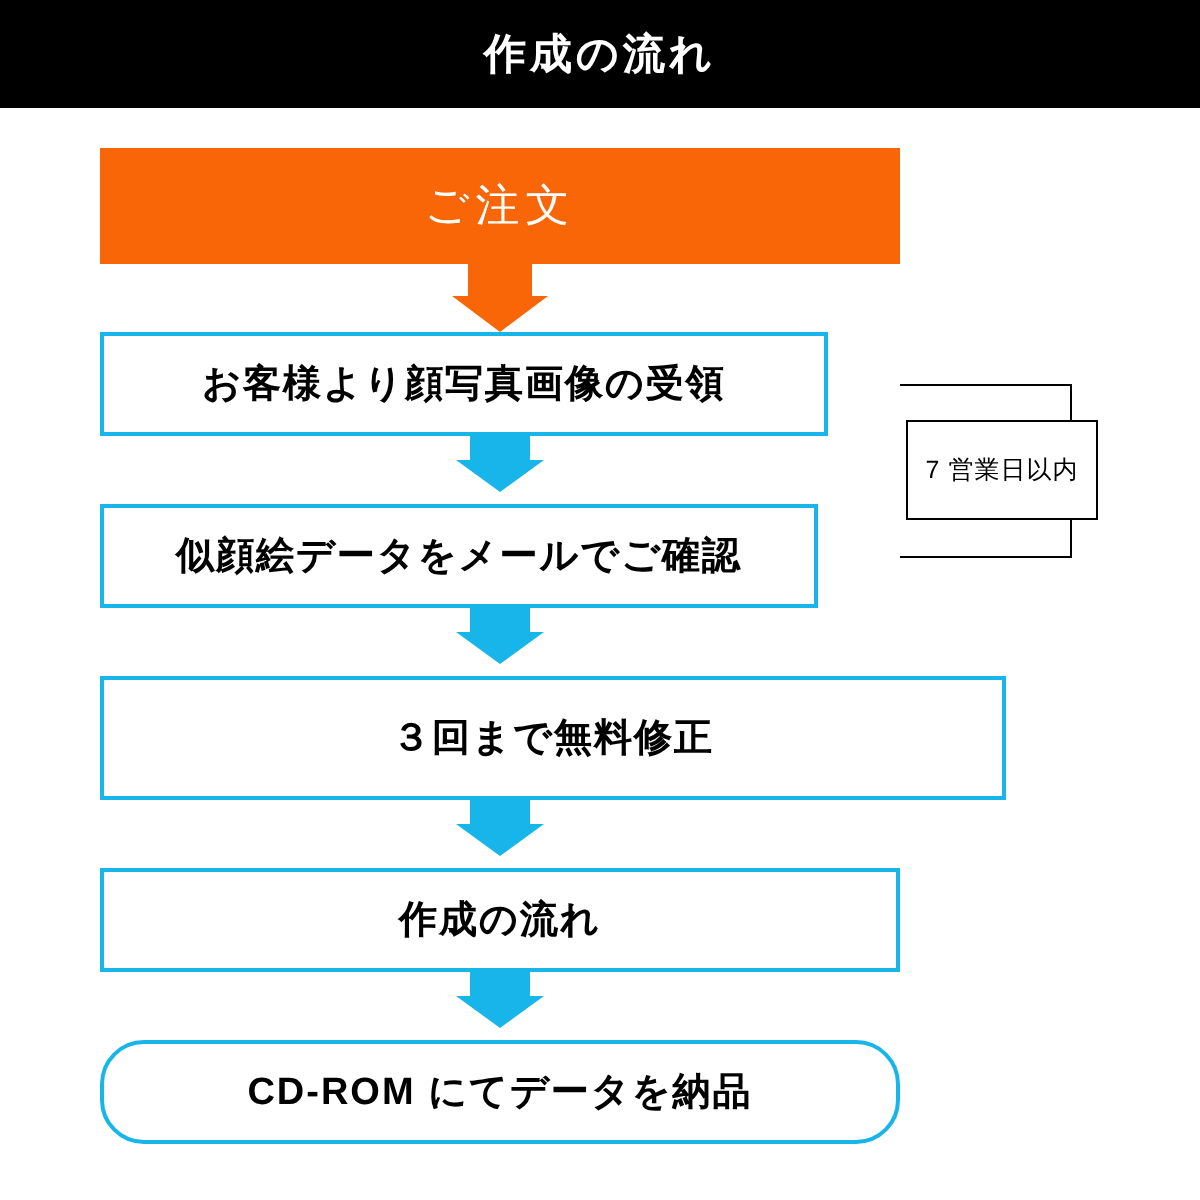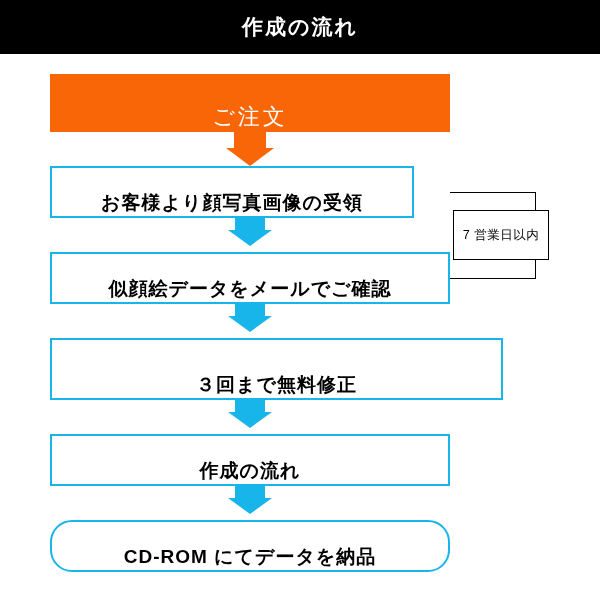--- a/index.html
+++ b/index.html
@@ -48,21 +48,21 @@
     width: 600px;
     height: 546px;
   }
 
   .box {
     position: absolute;
     box-sizing: border-box;
     display: flex;
     flex-direction: column;
     align-items: center;
-    justify-content: flex-end;
+    justify-content: center;
     text-align: center;
   }
 
   
   .box-order {
     left: 50px;
     top: 20px;
     width: 400px;
     height: 58px;
     background: #f96607;
@@ -80,21 +80,21 @@
     background: #ffffff;
     border: 2px solid #18b5ea;
   }
   .box-cyan .box-label {
     color: #000000;
     font-weight: bold;
     letter-spacing: 1px;
   }
 
   #box-receive  { left: 50px; top: 112px; width: 364px; height: 52px; }
-  #box-confirm  { left: 50px; top: 198px; width: 400px; height: 52px; }
+  #box-confirm  { left: 50px; top: 198px; width: 359px; height: 52px; }
   #box-revise   { left: 50px; top: 284px; width: 453px; height: 62px; }
   #box-complete { left: 50px; top: 380px; width: 400px; height: 52px; }
   #box-deliver  { left: 50px; top: 466px; width: 400px; height: 52px; border-radius: 22px; }
 
   #box-receive  .box-label,
   #box-confirm  .box-label,
   #box-complete .box-label,
   #box-deliver  .box-label { font-size: 19px; }
 
   #box-revise .box-label { font-size: 19px; }

